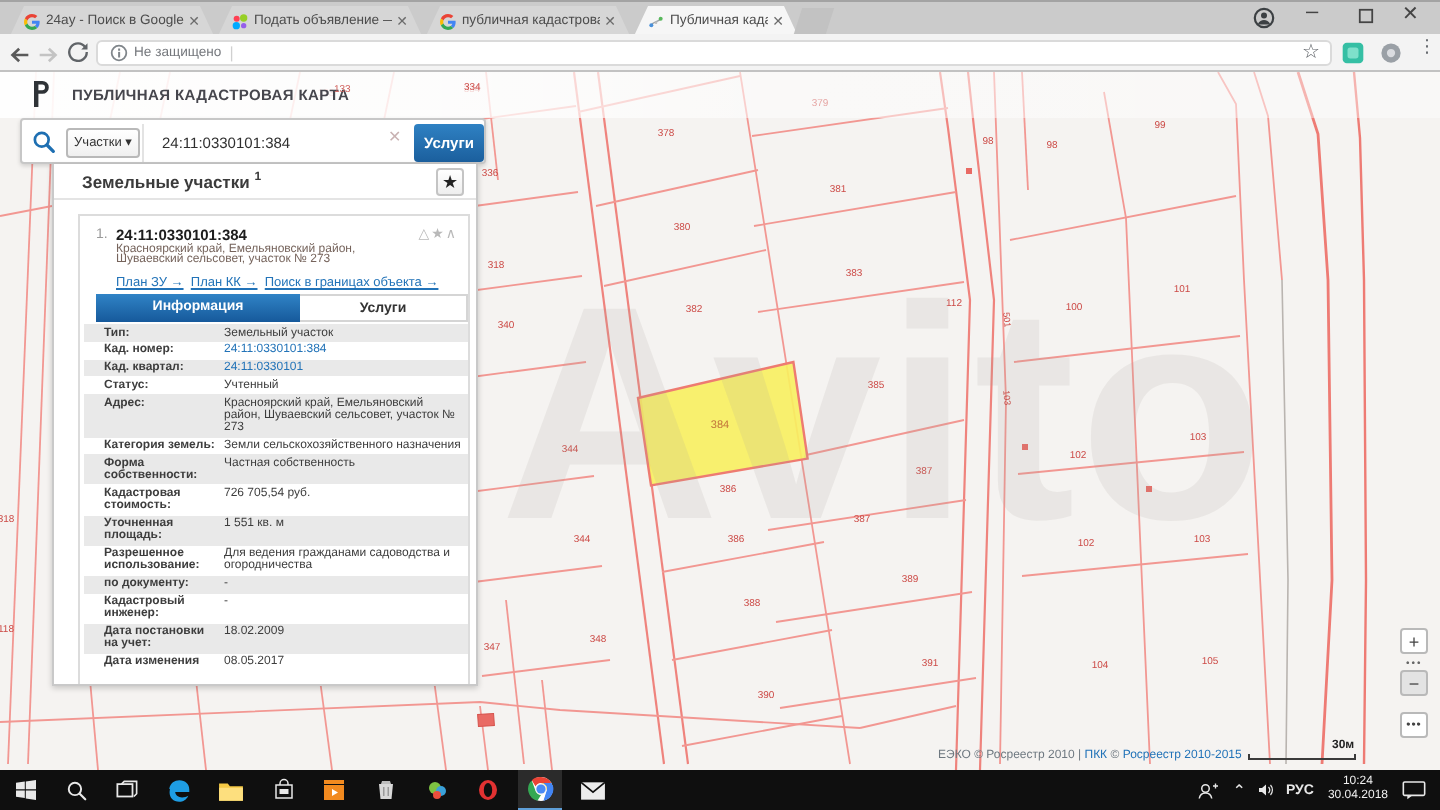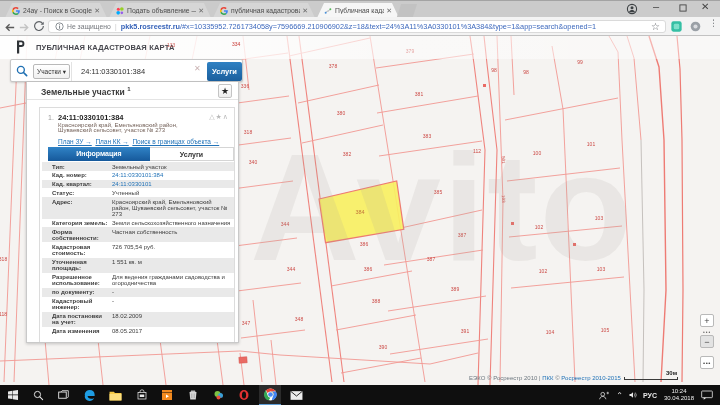--- a/index.html
+++ b/index.html
@@ -133,21 +133,20 @@
         <path d="M15.6 1 L15.6 6 L10.6 6 Z" fill="#606468"></path>
       </svg>
     <div id="urlbox">
       <svg width="9" height="9" viewBox="0 0 16 16" style="margin-left:6px;flex:none;">
           <circle cx="8" cy="8" r="6.5" fill="none" stroke="#80868b" stroke-width="1.6"></circle>
           <rect x="7.2" y="4" width="1.8" height="2" fill="#80868b"></rect>
           <rect x="7.2" y="7" width="1.8" height="5" fill="#80868b"></rect>
         </svg>
       <span class="sec">Не защищено</span>
         <span class="sep">|</span>
-      <span class="url"><b style="color:#3763b9;">pkk5.rosreestr.ru</b>/#x=10335952.7261734058y=7596669.210906902&amp;z=18&amp;text=24%3A11%3A0330101%3A384&amp;type=1&amp;app=search&amp;opened=1</span>
       <span style="flex:1;"></span>
       <span style="color:#5f6368;font-size:10px;margin-right:5px;">☆</span>
     </div>
     <svg style="position:absolute;left:671px;top:4px;" width="11" height="11" viewBox="0 0 16 16">
         <rect x="0.5" y="0.5" width="15" height="15" rx="3" fill="#35bfa4"></rect>
         <rect x="4" y="4" width="8" height="8" rx="2" fill="#7fe0cb"></rect>
       </svg>
     <svg style="position:absolute;left:690px;top:4px;" width="11" height="11" viewBox="0 0 16 16">
         <circle cx="8" cy="8" r="7" fill="#9aa0a6"></circle>
         <circle cx="8" cy="8" r="3" fill="#dadce0"></circle>

